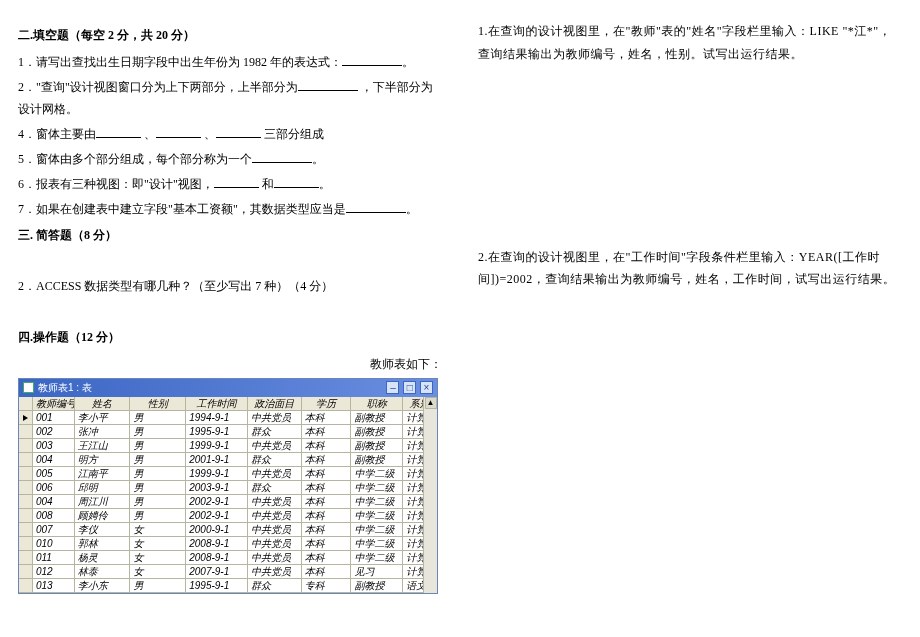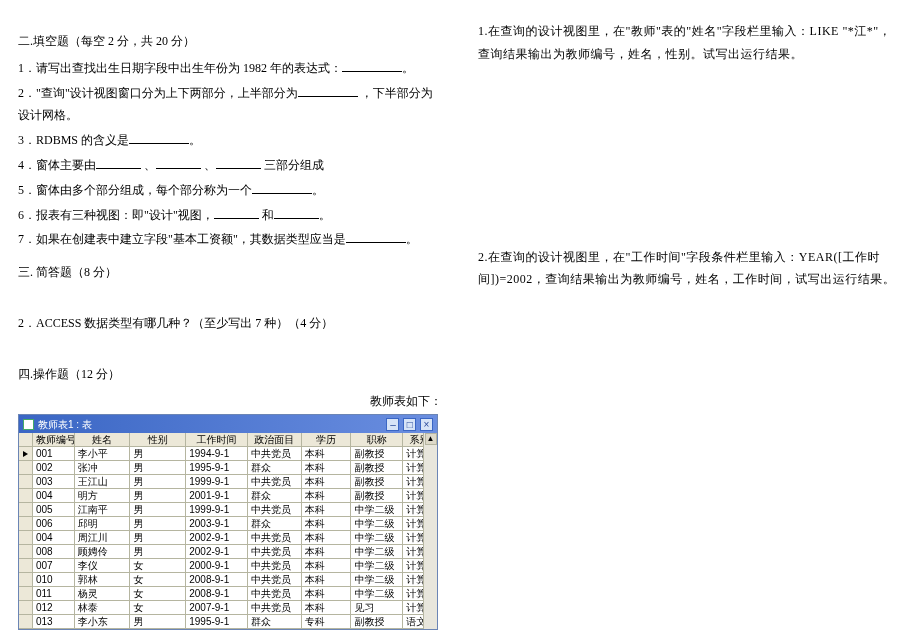--- a/index.html
+++ b/index.html
@@ -14,22 +14,22 @@
     background: #fff;
     display: flex;
   }
   .col {
     width: 460px;
     padding: 20px 18px;
     line-height: 1.9;
   }
   .right-col { padding-top: 20px; }
   .section-title {
-    font-weight: normal;
-    margin-top: 10px;
+    font-weight: bold;
+    margin-top: 4px;
     margin-bottom: 4px;
   }
   .q-line { margin: 0 0 2px 0; }
   .blank-long {
     display: inline-block;
     border-bottom: 1px solid #000;
     width: 60px;
     height: 0.8em;
     vertical-align: baseline;
   }
@@ -82,20 +82,21 @@
     text-align: center;
     line-height: 11px;
   }
   .grid-wrap {
     position: relative;
   }
   .tbl-header, .tbl-row {
     display: flex;
     height: 14px;
     align-items: stretch;
+    font-style: italic;
   }
   .tbl-header .cell, .tbl-row .cell {
     border-right: 1px solid #b5b5a0;
     border-bottom: 1px solid #b5b5a0;
     padding: 0 3px;
     overflow: hidden;
     white-space: nowrap;
     line-height: 14px;
   }
   .tbl-header { background: #ece8d8; }
@@ -150,23 +151,20 @@
 </head>
 <body>
 
 <div class="col">
   <div class="section-title">二.填空题（每空 2 分，共 20 分）</div>
   <div class="q-line">
     <span>1．请写出查找出生日期字段中出生年份为 1982 年的表达式：</span><span class="blank-long"></span>。
   </div>
   <div class="q-line">
     <span>2．"查询"设计视图窗口分为上下两部分，上半部分为</span><span class="blank-long"></span><span> ，下半部分为设计网格。</span>
-  </div>
-  <div class="q-line">
-    <span>3．RDBMS 的含义是</span><span class="blank-long"></span>。
   </div>
   <div class="q-line">
     <span>4．窗体主要由</span><span class="blank-med"></span>
     <span>、</span><span class="blank-med"></span>
     <span>、</span><span class="blank-med"></span>
     <span>三部分组成</span>
   </div>
   <div class="q-line">
     <span>5．窗体由多个部分组成，每个部分称为一个</span><span class="blank-long"></span>。
   </div>

